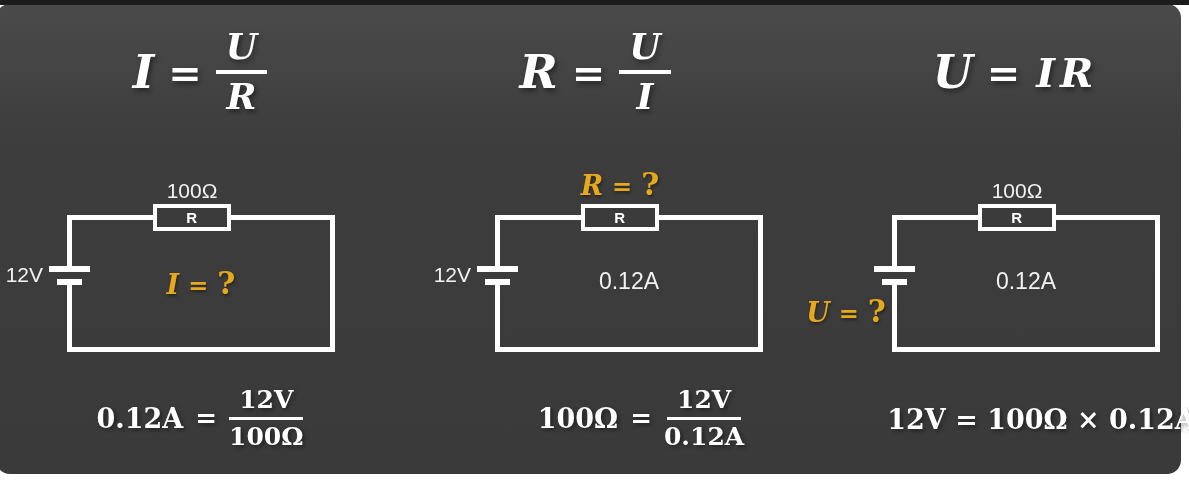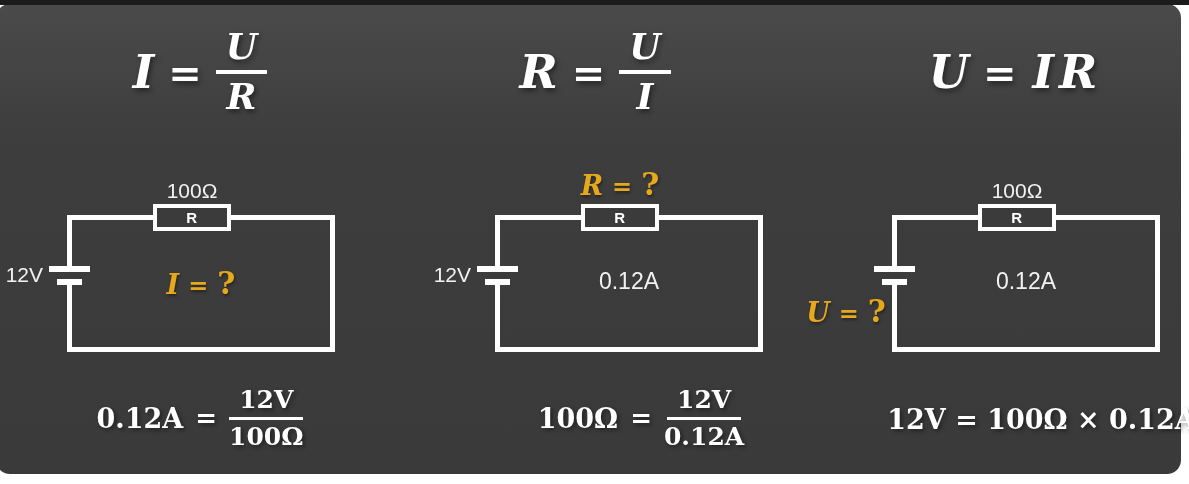--- a/index.html
+++ b/index.html
@@ -18,21 +18,21 @@
   
   .formula-row{position:absolute;top:16px;left:0;right:0;height:112px;display:flex;align-items:center;
     justify-content:center;color:#fff;font-family:"DejaVu Serif",serif;font-weight:bold;
     text-shadow:2px 3px 5px rgba(0,0,0,.45);}
   #p3 .formula-row{transform:translateX(26px);}
   .f-lhs{font-style:italic;font-size:46px;}
   .f-eq{font-size:40px;margin:0 14px;}
   .f-frac{display:inline-flex;flex-direction:column;align-items:center;font-style:italic;font-size:36px;}
   .f-frac .num{padding:0 10px 4px;border-bottom:4px solid #fff;line-height:1.05;}
   .f-frac .den{padding-top:4px;line-height:1.05;}
-  .f-rhs{font-style:italic;font-size:46px;letter-spacing:5px;margin-left:2px;}
+  .f-rhs{font-style:italic;font-size:40px;letter-spacing:5px;margin-left:2px;}
 
   
   .circuit{position:absolute;width:268px;height:137px;}
   #p1 .circuit{left:67px;top:215px;}
   #p2 .circuit{left:95px;top:215px;}
   #p3 .circuit{left:102px;top:215px;}
   .wire{position:absolute;background:#fff;}
   .w-top{left:0;top:0;right:0;height:5px;}
   .w-right{right:0;top:0;width:5px;bottom:0;}
   .w-bottom{left:0;bottom:0;right:0;height:5px;}

